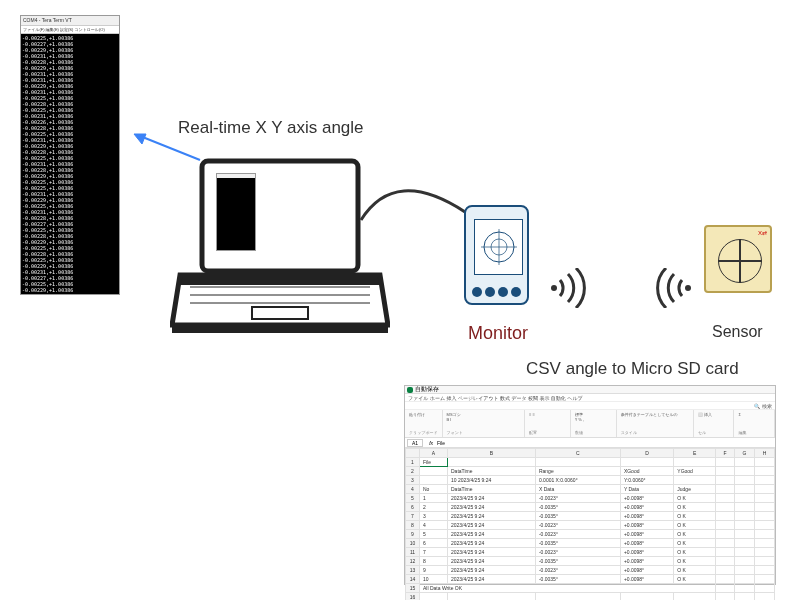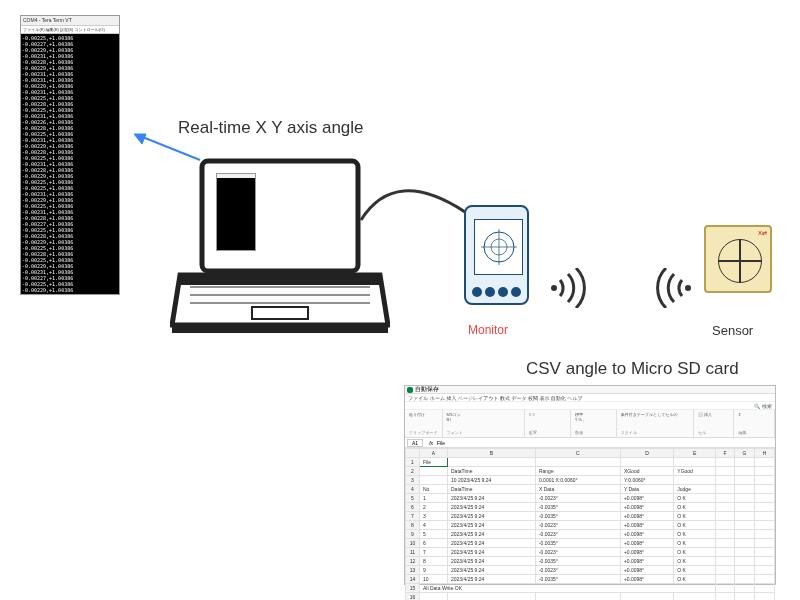--- a/index.html
+++ b/index.html
@@ -5,22 +5,22 @@
 * { box-sizing: border-box; margin: 0; padding: 0; }
 body { width: 800px; height: 600px; background: #fff; font-family: Arial, sans-serif; position: relative; overflow: hidden; }
 
 .terminal-window { position: absolute; left: 20px; top: 15px; width: 100px; height: 280px; border: 1px solid #999; background: #fff; }
 .terminal-titlebar { height: 10px; background: #f0f0f0; font-size: 5px; padding: 1px 2px; color: #333; white-space: nowrap; overflow: hidden; border-bottom: 1px solid #ccc; }
 .terminal-menubar { height: 8px; font-size: 4px; padding: 1px 2px; color: #333; white-space: nowrap; overflow: hidden; border-bottom: 1px solid #ccc; }
 .terminal-body { background: #000; height: calc(100% - 18px); padding: 1px; overflow: hidden; }
 .terminal-line { color: #fff; font-family: monospace; font-size: 5px; line-height: 6px; white-space: nowrap; }
 
 .label-realtime { position: absolute; left: 178px; top: 118px; font-size: 17px; color: #333; text-align: center; }
-.label-monitor { position: absolute; left: 468px; top: 323px; font-size: 12px; color: #ef4444; }
-.label-sensor { position: absolute; left: 712px; top: 323px; font-size: 13px; color: #333; }
+.label-monitor { position: absolute; left: 468px; top: 323px; font-size: 18px; color: #7f1d1d; }
+.label-sensor { position: absolute; left: 712px; top: 323px; font-size: 16px; color: #333; }
 .label-csv { position: absolute; left: 526px; top: 359px; font-size: 17px; color: #333; }
 
 .arrow { position: absolute; stroke: #3b82f6; fill: #3b82f6; }
 .arrow-realtime { left: 130px; top: 130px; width: 80px; height: 40px; }
 .arrow-csv { left: 438px; top: 385px; width: 80px; height: 55px; }
 
 .laptop { position: absolute; left: 170px; top: 155px; width: 220px; }
 .laptop svg { width: 100%; }
 
 .cable { position: absolute; left: 355px; top: 160px; width: 115px; height: 70px; }

